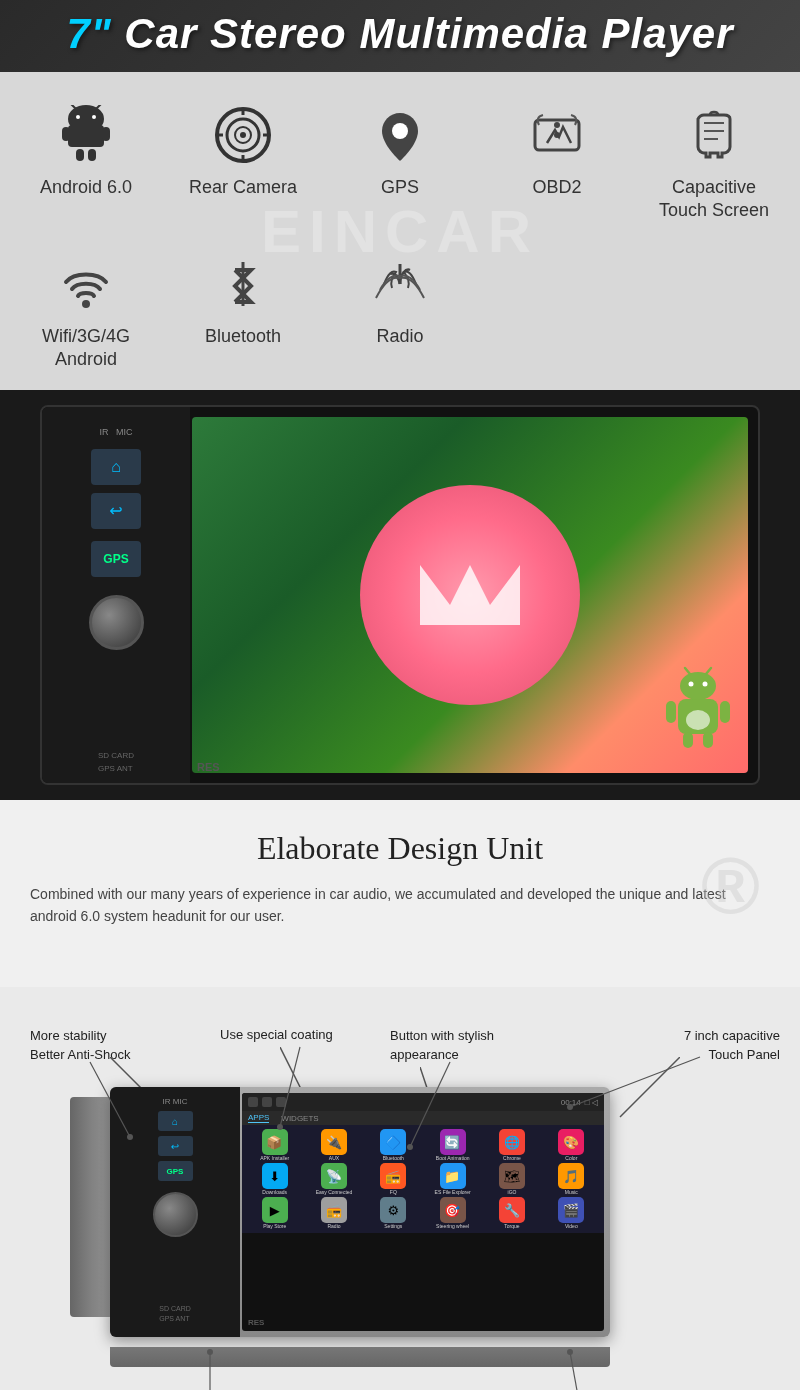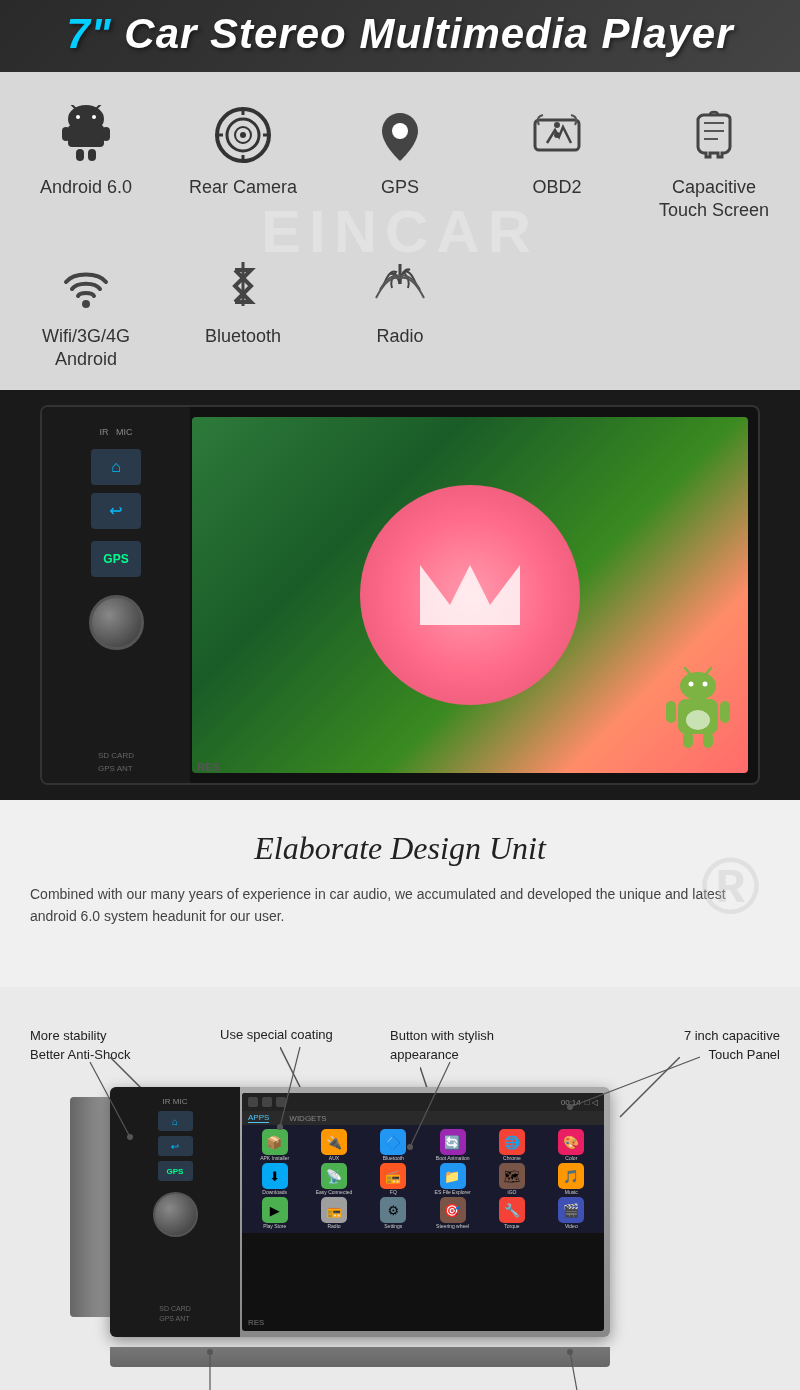--- a/index.html
+++ b/index.html
@@ -182,21 +182,20 @@
       font-weight: bold;
       color: rgba(200,200,200,0.4);
       pointer-events: none;
     }
     .design-title {
       font-size: 32px;
       font-weight: normal;
       font-family: Georgia, serif;
       color: #222;
       margin-bottom: 16px;
-      font-style: italic;
     }
     .design-desc {
       font-size: 14px;
       color: #444;
       line-height: 1.6;
       text-align: left;
       max-width: 740px;
       margin: 0 auto 30px;
     }
 
@@ -456,21 +455,21 @@
         <div style="position:absolute;left:132px;top:6px;right:6px;bottom:6px;background:#111;border-radius:3px;overflow:hidden;">
 
           <div style="background:#222;height:18px;display:flex;align-items:center;padding:0 6px;gap:4px;">
             <div style="width:10px;height:10px;border-radius:2px;background:#444;"></div>
             <div style="width:10px;height:10px;border-radius:2px;background:#444;"></div>
             <div style="width:10px;height:10px;border-radius:2px;background:#444;"></div>
             <div style="color:#888;font-size:8px;margin-left:auto;">00:14</div>
             <div style="color:#888;font-size:8px;">□ ◁</div>
           </div>
 
-          <div style="background:#2a2a2a;height:14px;display:flex;align-items:center;padding:0 6px;gap:20px;">
+          <div style="background:#2a2a2a;height:14px;display:flex;align-items:center;padding:0 6px;gap:12px;">
             <div style="color:#4fc3f7;font-size:8px;border-bottom:1px solid #4fc3f7;">APPS</div>
             <div style="color:#888;font-size:8px;">WIDGETS</div>
           </div>
 
           <div style="display:grid;grid-template-columns:repeat(6,1fr);gap:2px;padding:4px;background:#1a1a2e;">
             <div style="display:flex;flex-direction:column;align-items:center;">
               <div style="width:26px;height:26px;background:#4CAF50;border-radius:5px;display:flex;align-items:center;justify-content:center;font-size:13px;">📦</div>
               <div style="font-size:5px;color:#ccc;text-align:center;">APK Installer</div>
             </div>
             <div style="display:flex;flex-direction:column;align-items:center;">

